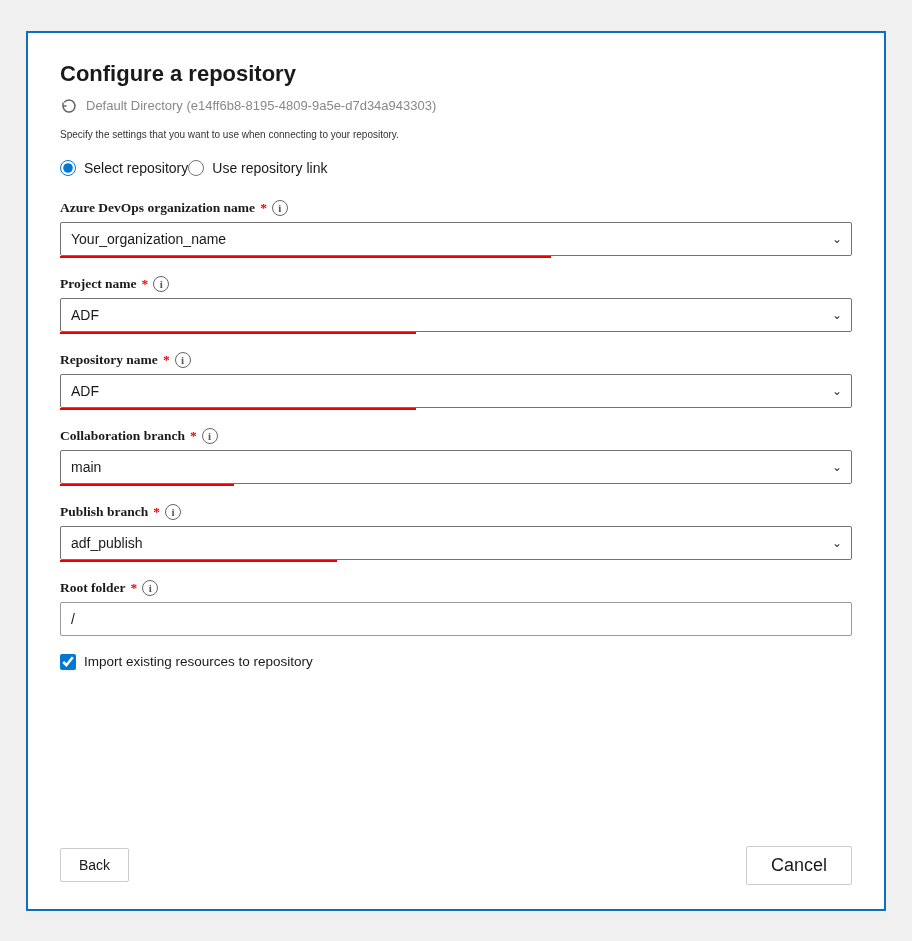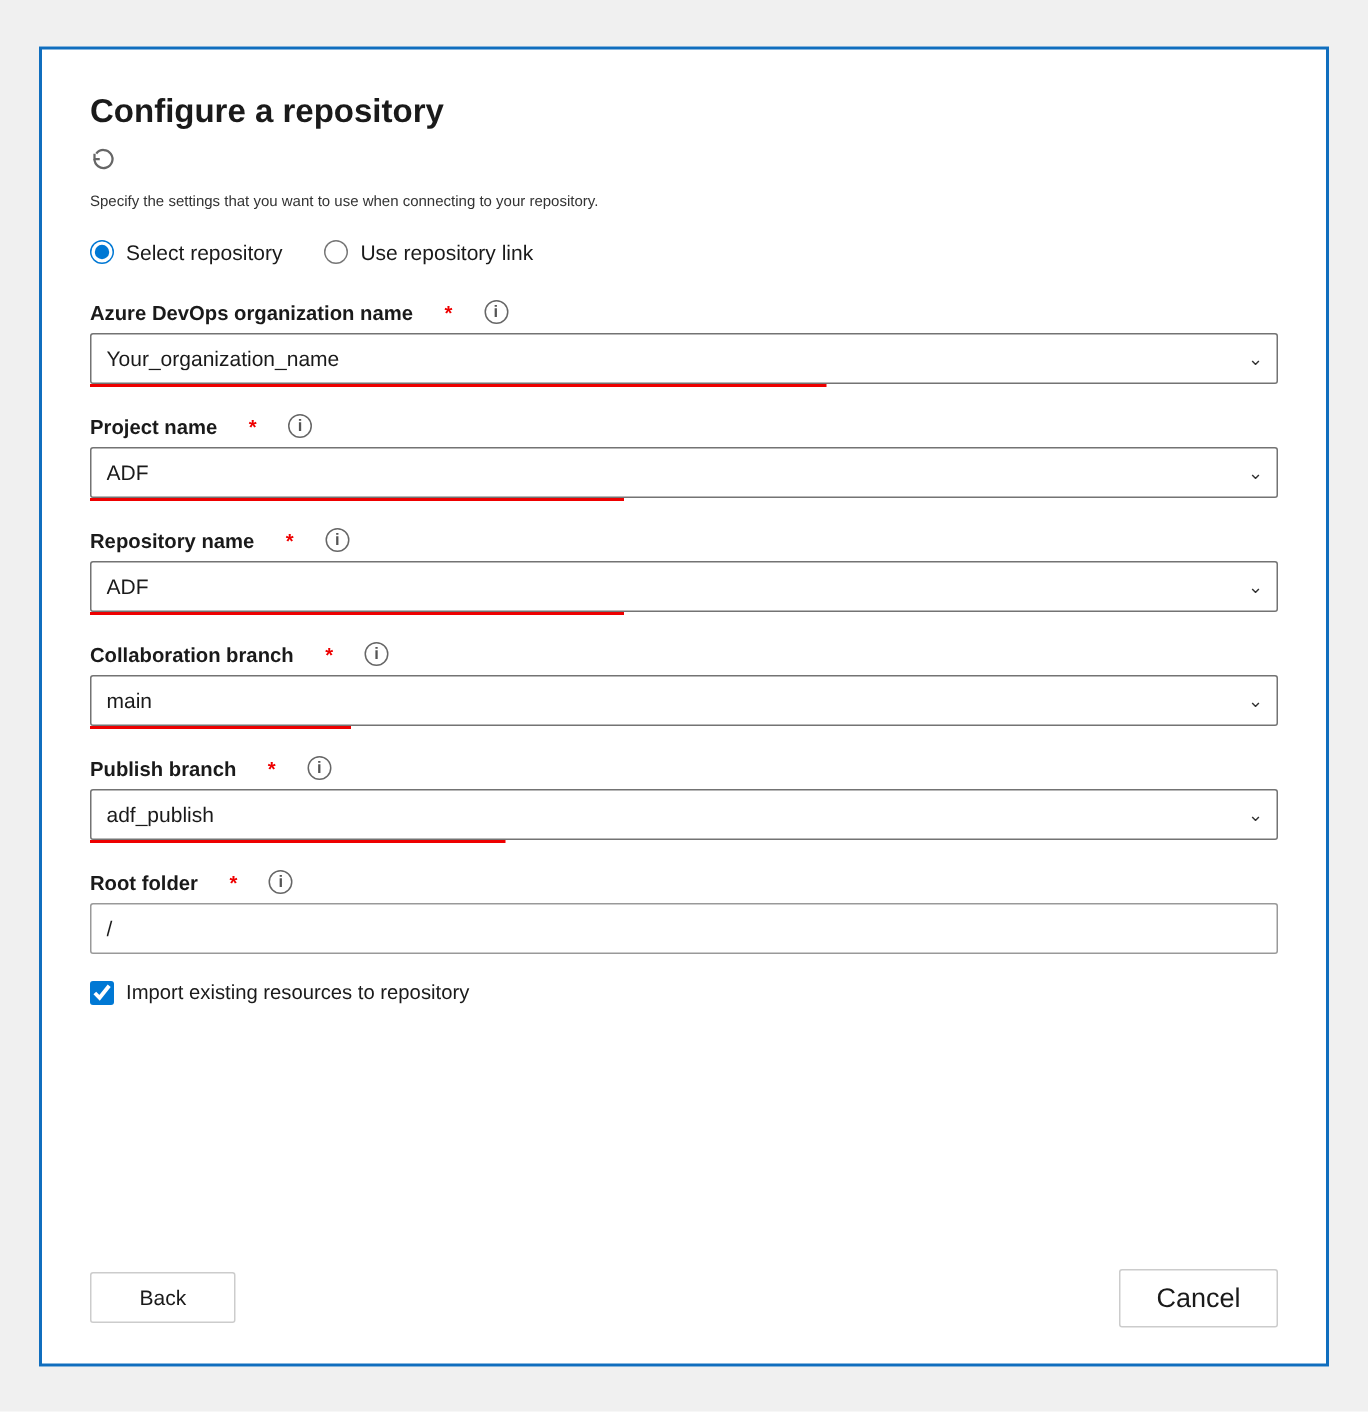--- a/index.html
+++ b/index.html
@@ -47,21 +47,20 @@
       color: #888;
     }
     .description {
       font-size: 10px;
       color: #333;
       margin-bottom: 20px;
     }
     .radio-group {
       display: flex;
       align-items: center;
-      gap: 28px;
       margin-bottom: 24px;
     }
     .radio-option {
       display: flex;
       align-items: center;
       gap: 8px;
       cursor: pointer;
     }
     .radio-option input[type="radio"] {
       width: 16px;
@@ -76,21 +75,22 @@
     .field-group {
       margin-bottom: 18px;
     }
     .field-label {
       font-size: 13.5px;
       font-weight: 600;
       color: #1a1a1a;
       margin-bottom: 6px;
       display: flex;
       align-items: flex-end;
-      gap: 21px;
+      gap: 5px;
+      font-family: Liberation Serif, serif;
     }
     .required-star {
       color: #e00;
       font-weight: 600;
     }
     .info-icon {
       display: inline-flex;
       align-items: center;
       justify-content: center;
       width: 16px;
@@ -186,21 +186,21 @@
       padding: 8px 32px;
       font-size: 14px;
       font-weight: 500;
       cursor: pointer;
       border-radius: 2px;
     }
     .btn-back {
       background: #fff;
       color: #1a1a1a;
       border: 1px solid #ccc;
-      padding: 8px 32px;
+      padding: 8px 18px;
       font-size: 14px;
       cursor: pointer;
       border-radius: 2px;
     }
     .btn-cancel {
       background: #fff;
       color: #1a1a1a;
       border: 1px solid #ccc;
       padding: 8px 24px;
       font-size: 18px;
@@ -216,20 +216,21 @@
   <h2 class="dialog-title">Configure a repository</h2>
 
   <div class="directory-row">
     <span class="directory-icon">
 
       <svg width="16" height="16" viewBox="0 0 16 16" fill="none">
         <path d="M2 8a6 6 0 1 0 1.2-3.6" stroke="#666" stroke-width="1.5" fill="none"></path>
         <polyline points="2,4.5 2,8 5.5,8" stroke="#666" stroke-width="1.5" fill="none"></polyline>
       </svg>
     </span>
+    <span class="directory-text">Default Directory (e14ff6b8-8195-4809-9a5e-d7d34a943303)</span>
   </div>
 
   <p class="description">Specify the settings that you want to use when connecting to your repository.</p>
 
   <div class="radio-group">
     <label class="radio-option">
       <input type="radio" name="repo-mode" checked="" style="">
       <span class="radio-label">Select repository</span>
     </label>
     <label class="radio-option">

